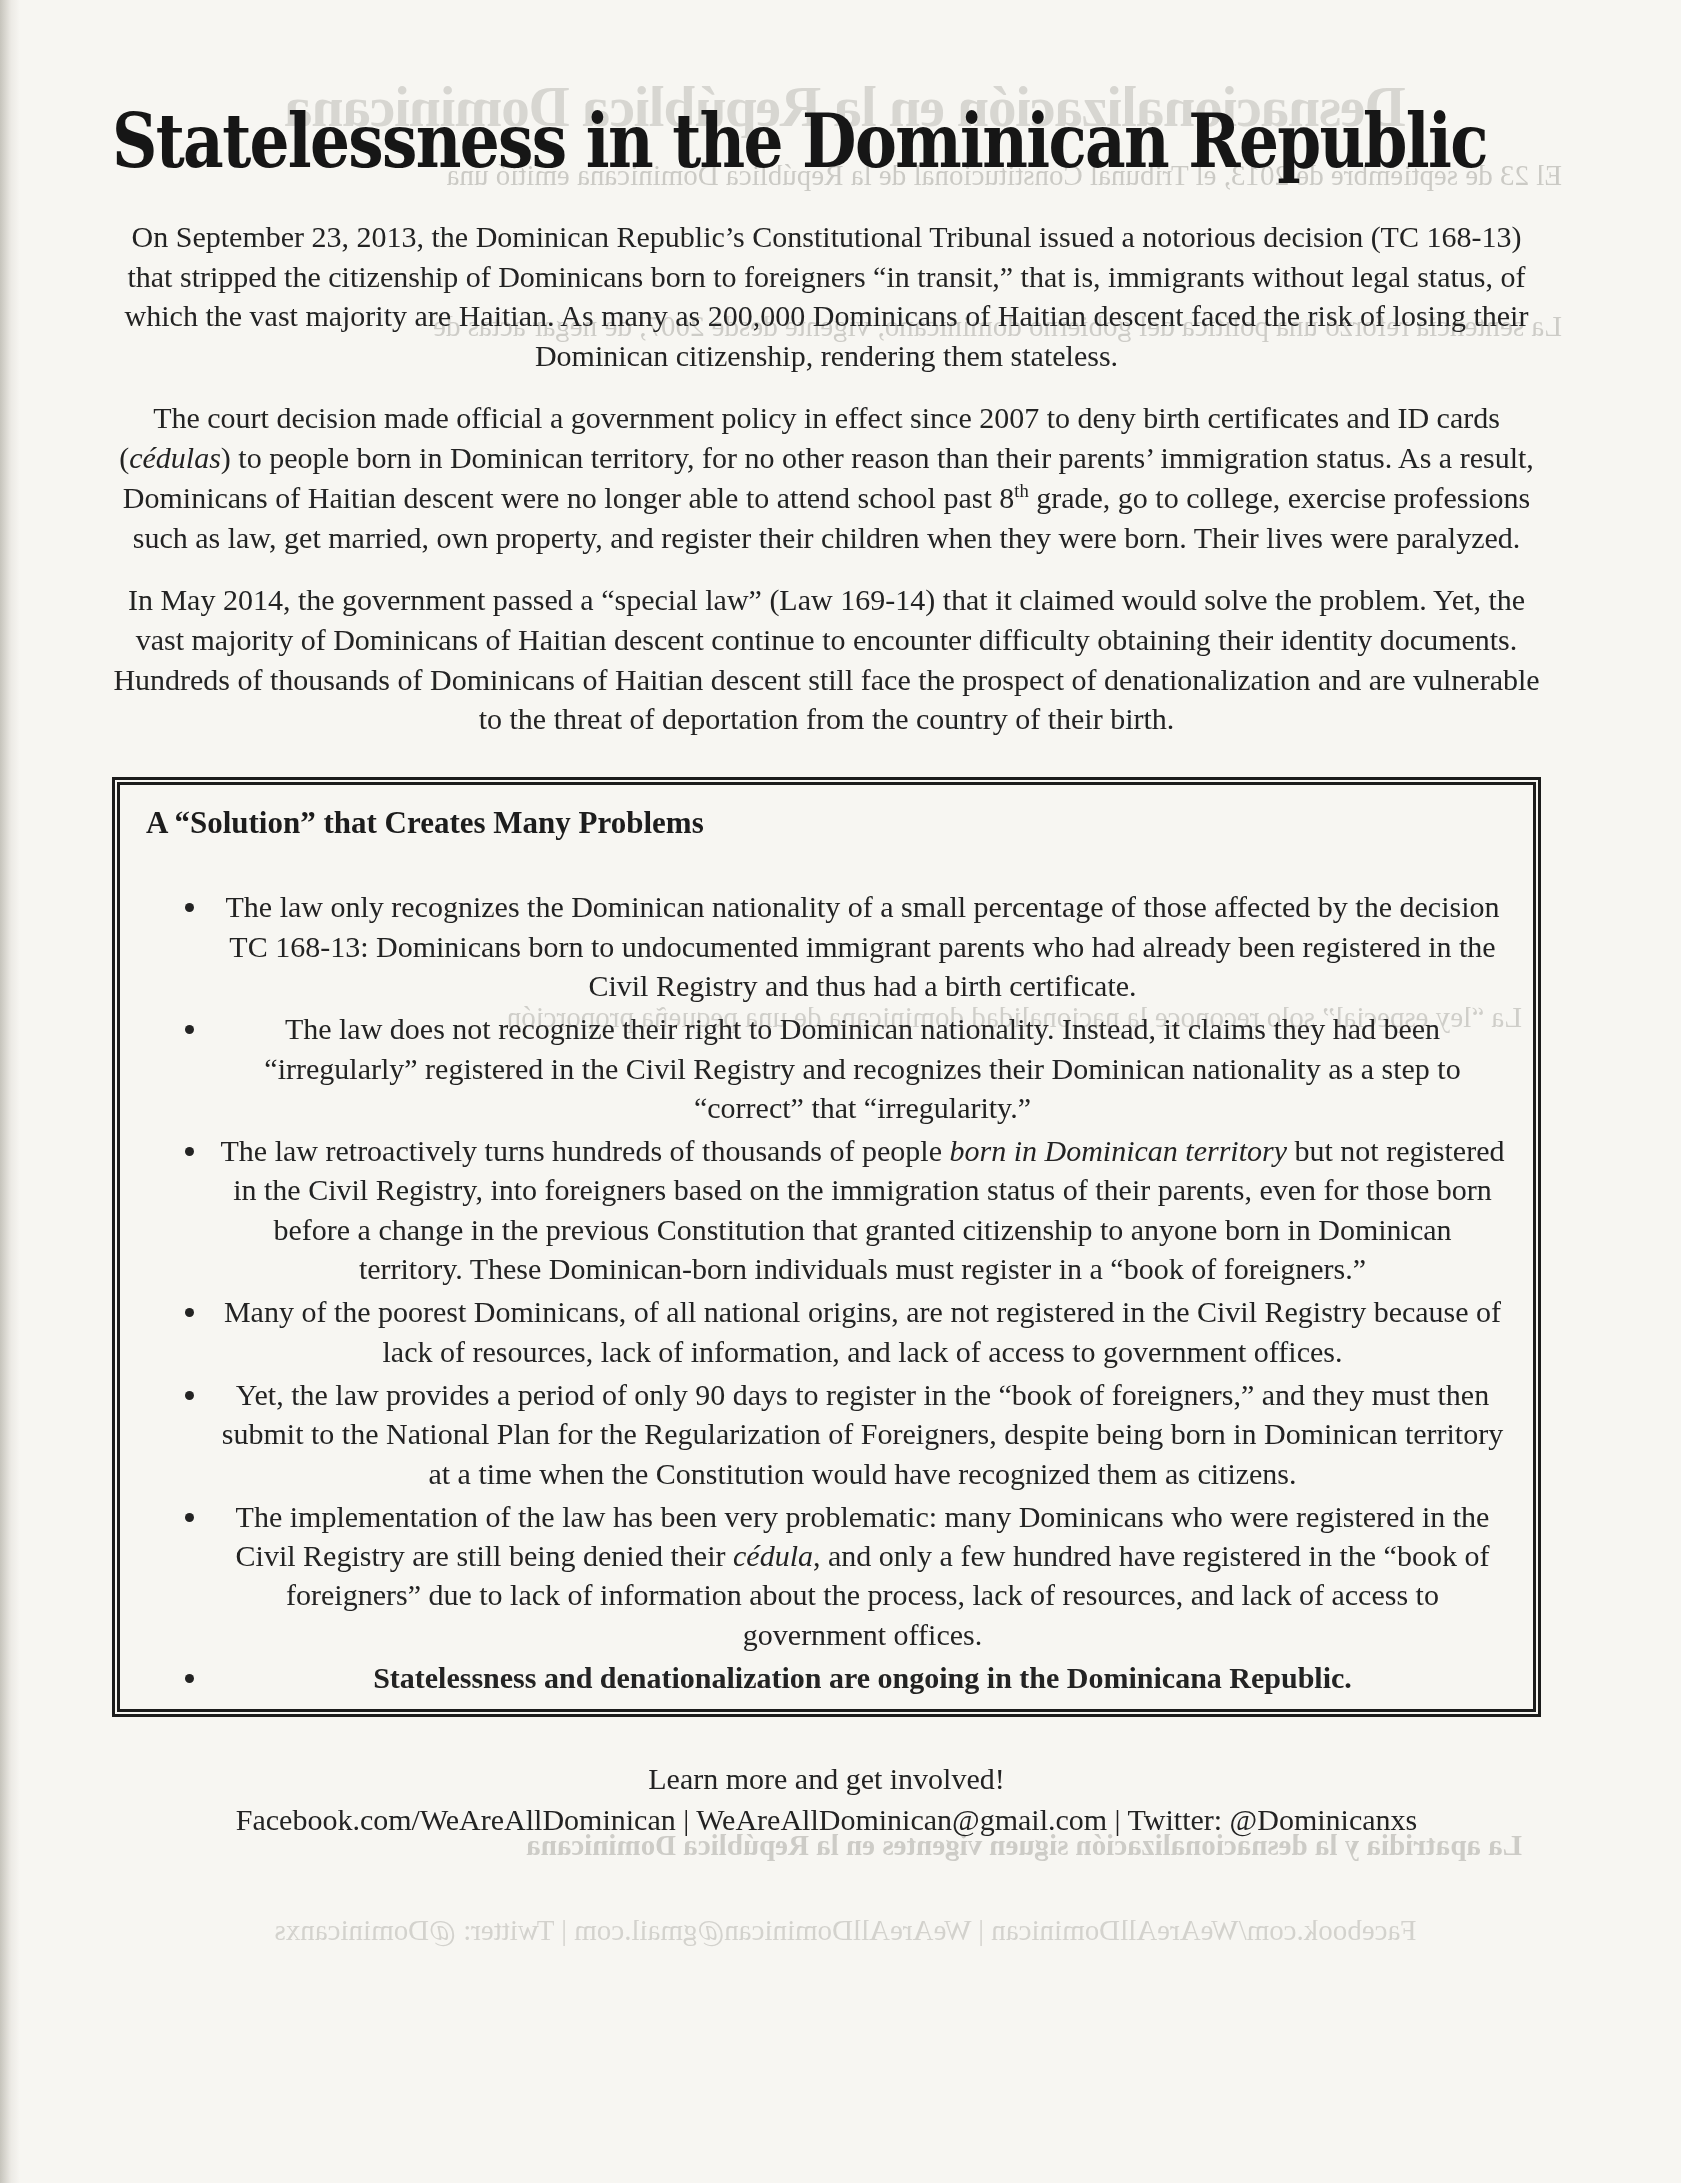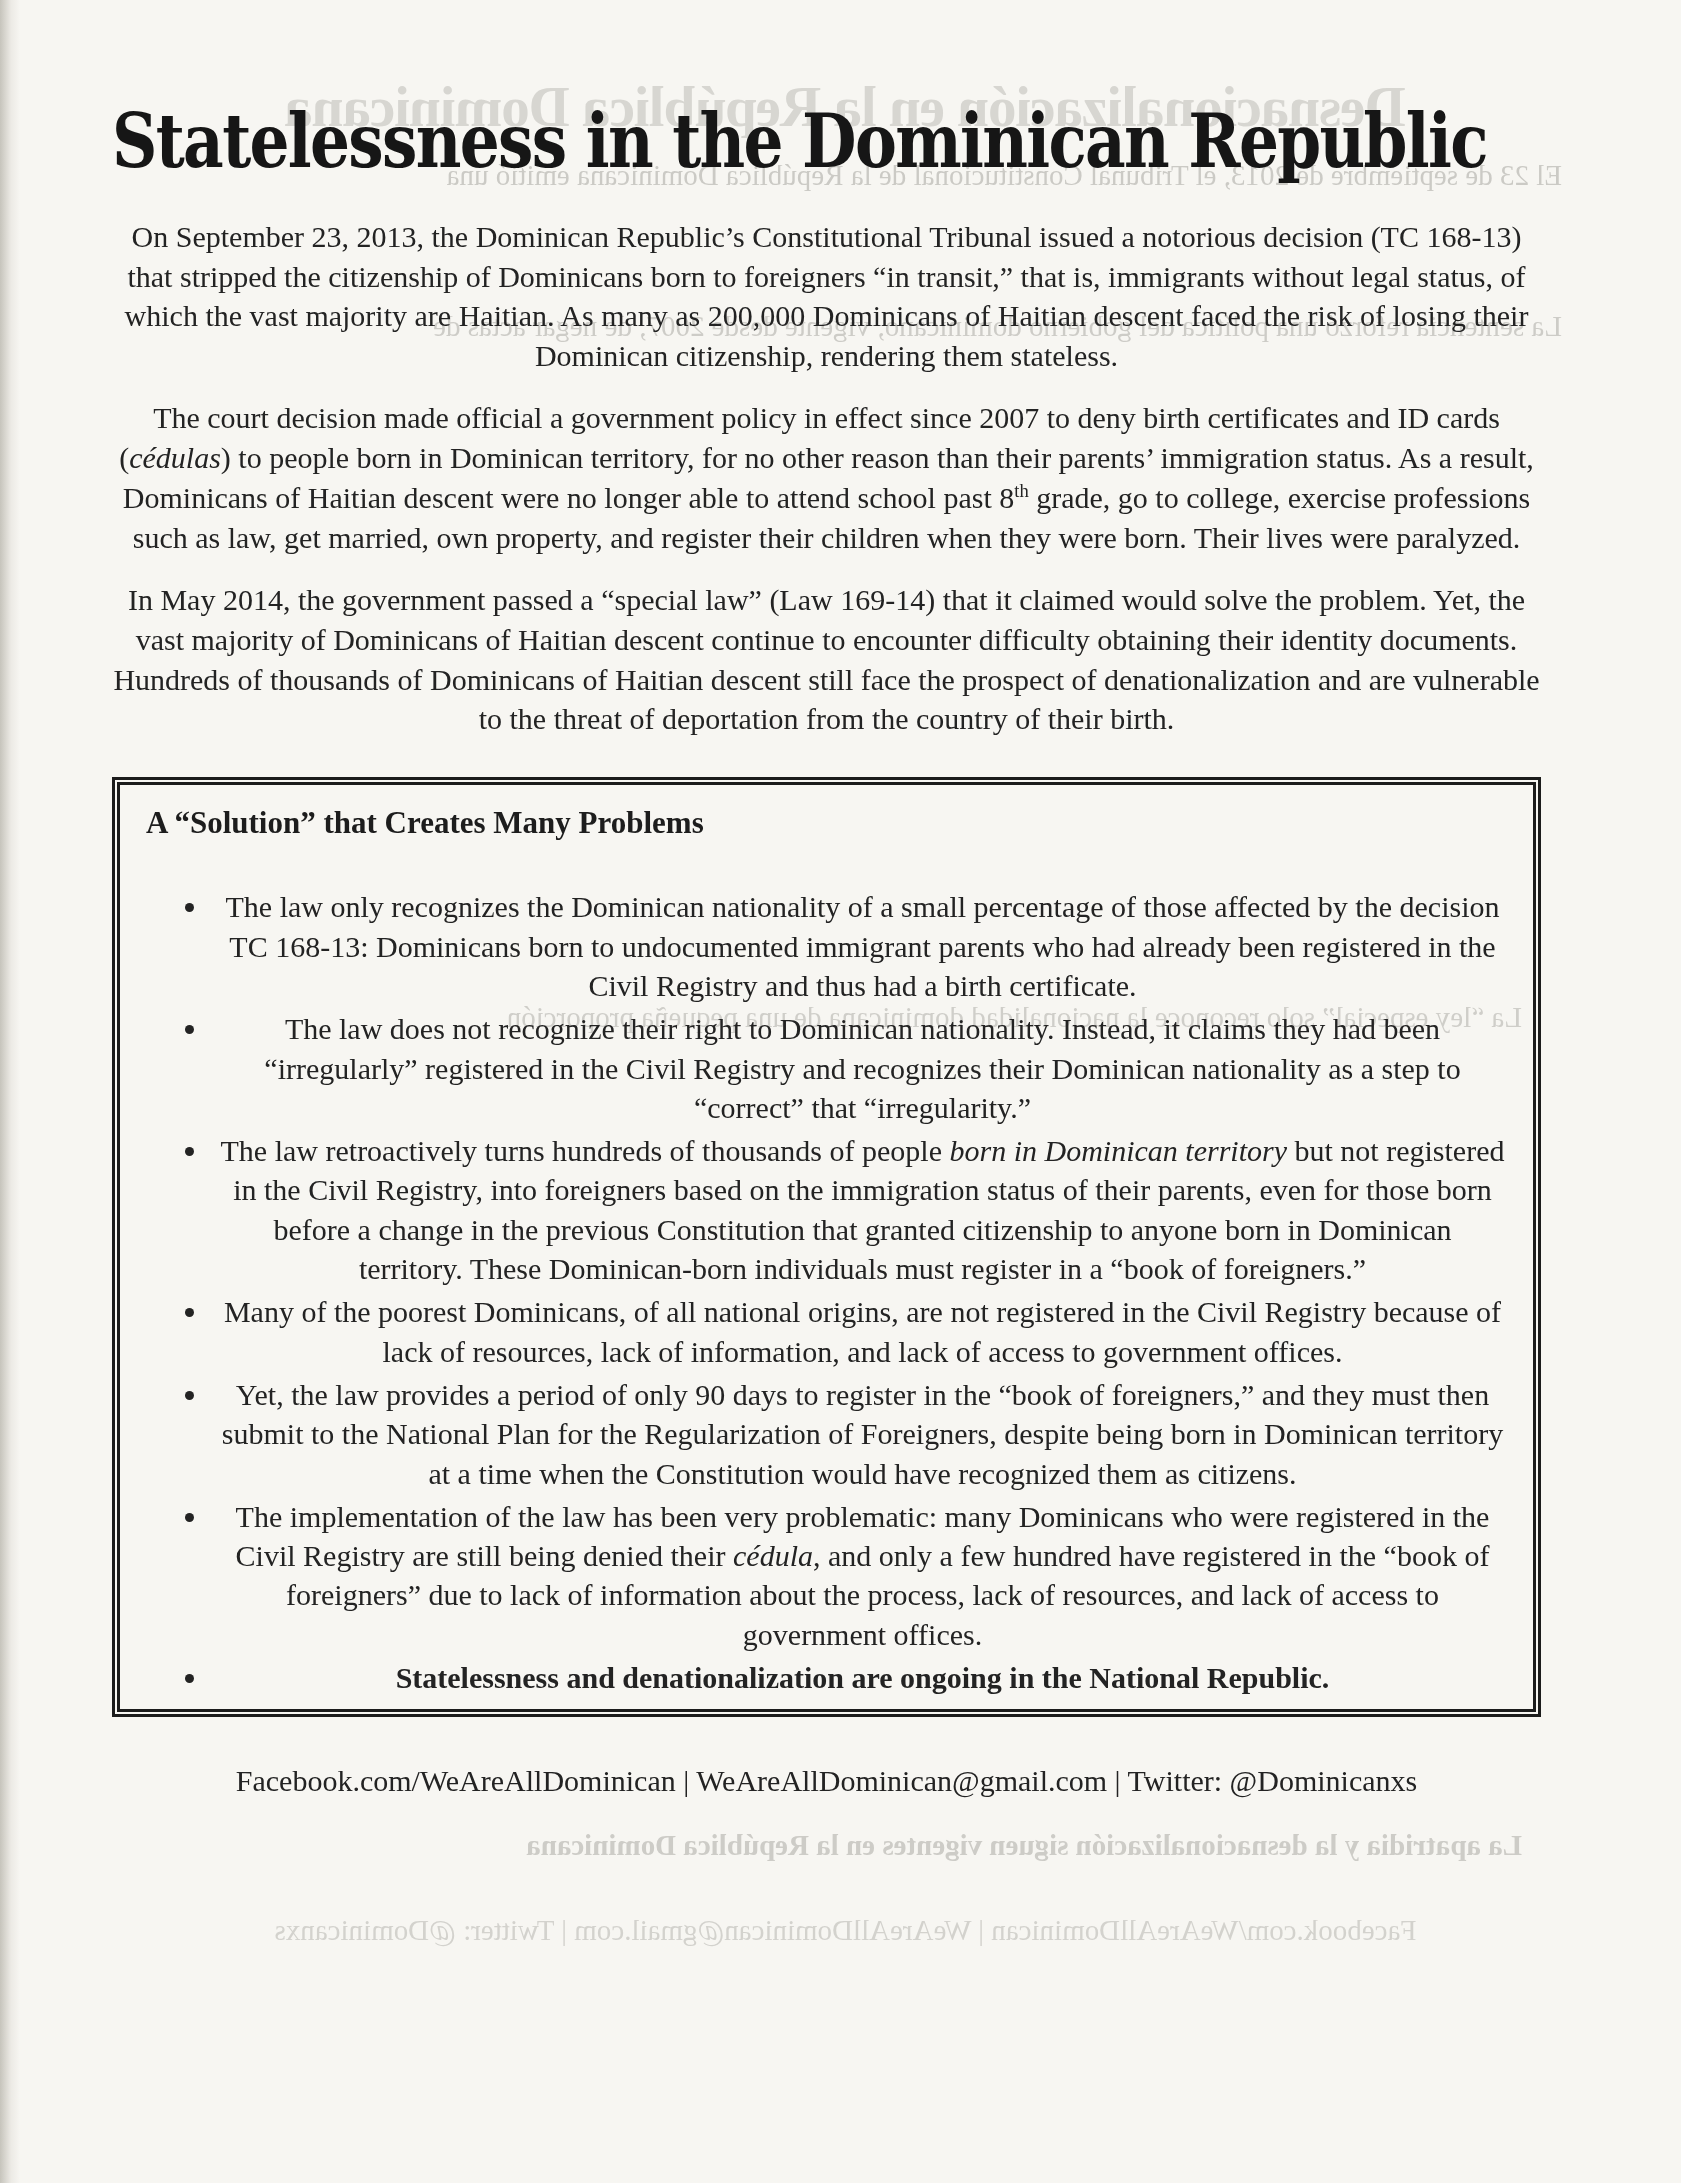--- a/index.html
+++ b/index.html
@@ -122,23 +122,24 @@
 
     <div class="callout-box">
       <h2 class="box-heading">A “Solution” that Creates Many Problems</h2>
       <ul class="problems">
         <li><span>The law only recognizes the Dominican nationality of a small percentage of those affected by the decision TC 168-13: Dominicans born to undocumented immigrant parents who had already been registered in the Civil Registry and thus had a birth certificate.</span></li>
         <li><span>The law does not recognize their right to Dominican nationality. Instead, it claims they had been “irregularly” registered in the Civil Registry and recognizes their Dominican nationality as a step to “correct” that “irregularity.”</span></li>
         <li><span>The law retroactively turns hundreds of thousands of people </span><span style="font-style: italic;">born in Dominican territory</span><span> but not registered in the Civil Registry, into foreigners based on the immigration status of their parents, even for those born before a change in the previous Constitution that granted citizenship to anyone born in Dominican territory. These Dominican-born individuals must register in a “book of foreigners.”</span></li>
         <li><span>Many of the poorest Dominicans, of all national origins, are not registered in the Civil Registry because of lack of resources, lack of information, and lack of access to government offices.</span></li>
         <li><span>Yet, the law provides a period of only 90 days to register in the “book of foreigners,” and they must then submit to the National Plan for the Regularization of Foreigners, despite being born in Dominican territory at a time when the Constitution would have recognized them as citizens.</span></li>
         <li><span>The implementation of the law has been very problematic: many Dominicans who were registered in the Civil Registry are still being denied their </span><span style="font-style: italic;">cédula</span><span>, and only a few hundred have registered in the “book of foreigners” due to lack of information about the process, lack of resources, and lack of access to government offices.</span></li>
-        <li><span style="font-weight: bold;">Statelessness and denationalization are ongoing in the National Republic.</span></li>
+        <li><span style="font-weight: bold;">Statelessness and denationalization are ongoing in the Dominicana Republic.</span></li>
       </ul>
     </div>
 
     <div class="footer">
+      <div class="footer-cta">Learn more and get involved!</div>
       <div class="footer-contacts">Facebook.com/WeAreAllDominican | WeAreAllDominican@gmail.com | Twitter: @Dominicanxs</div>
     </div>
 
   </div>
 </div>
 
 
 </body></html>

